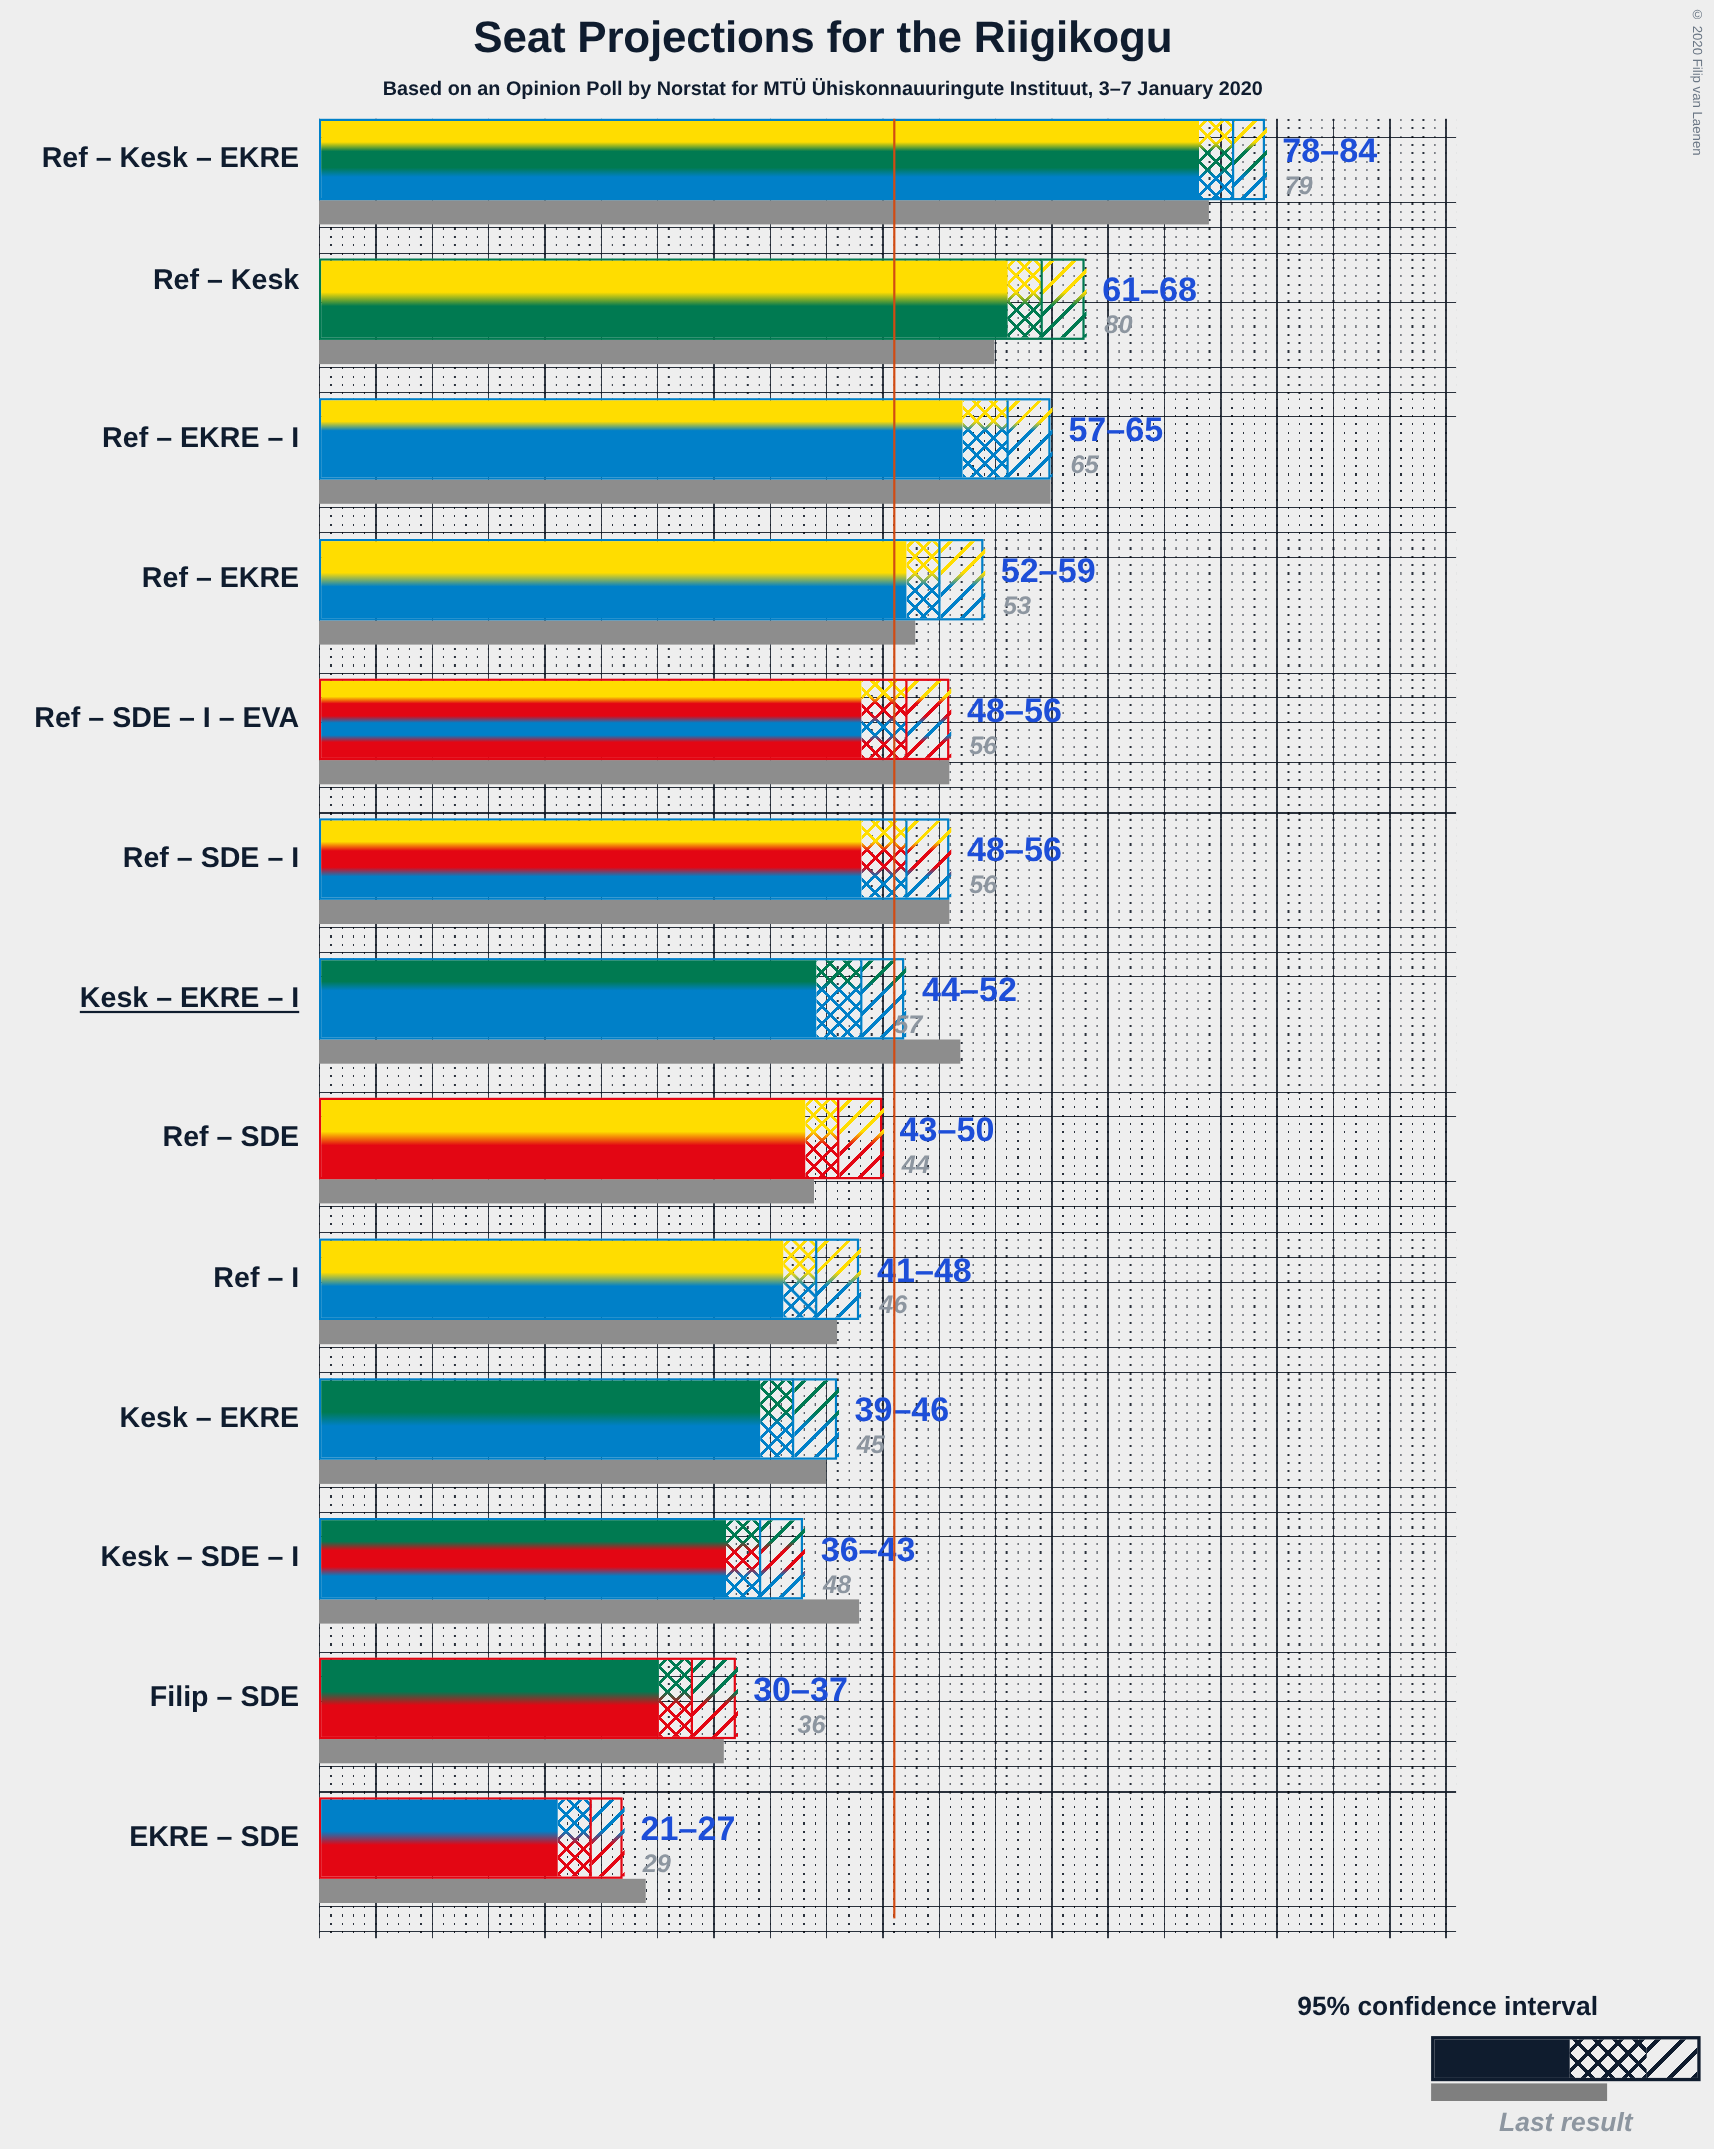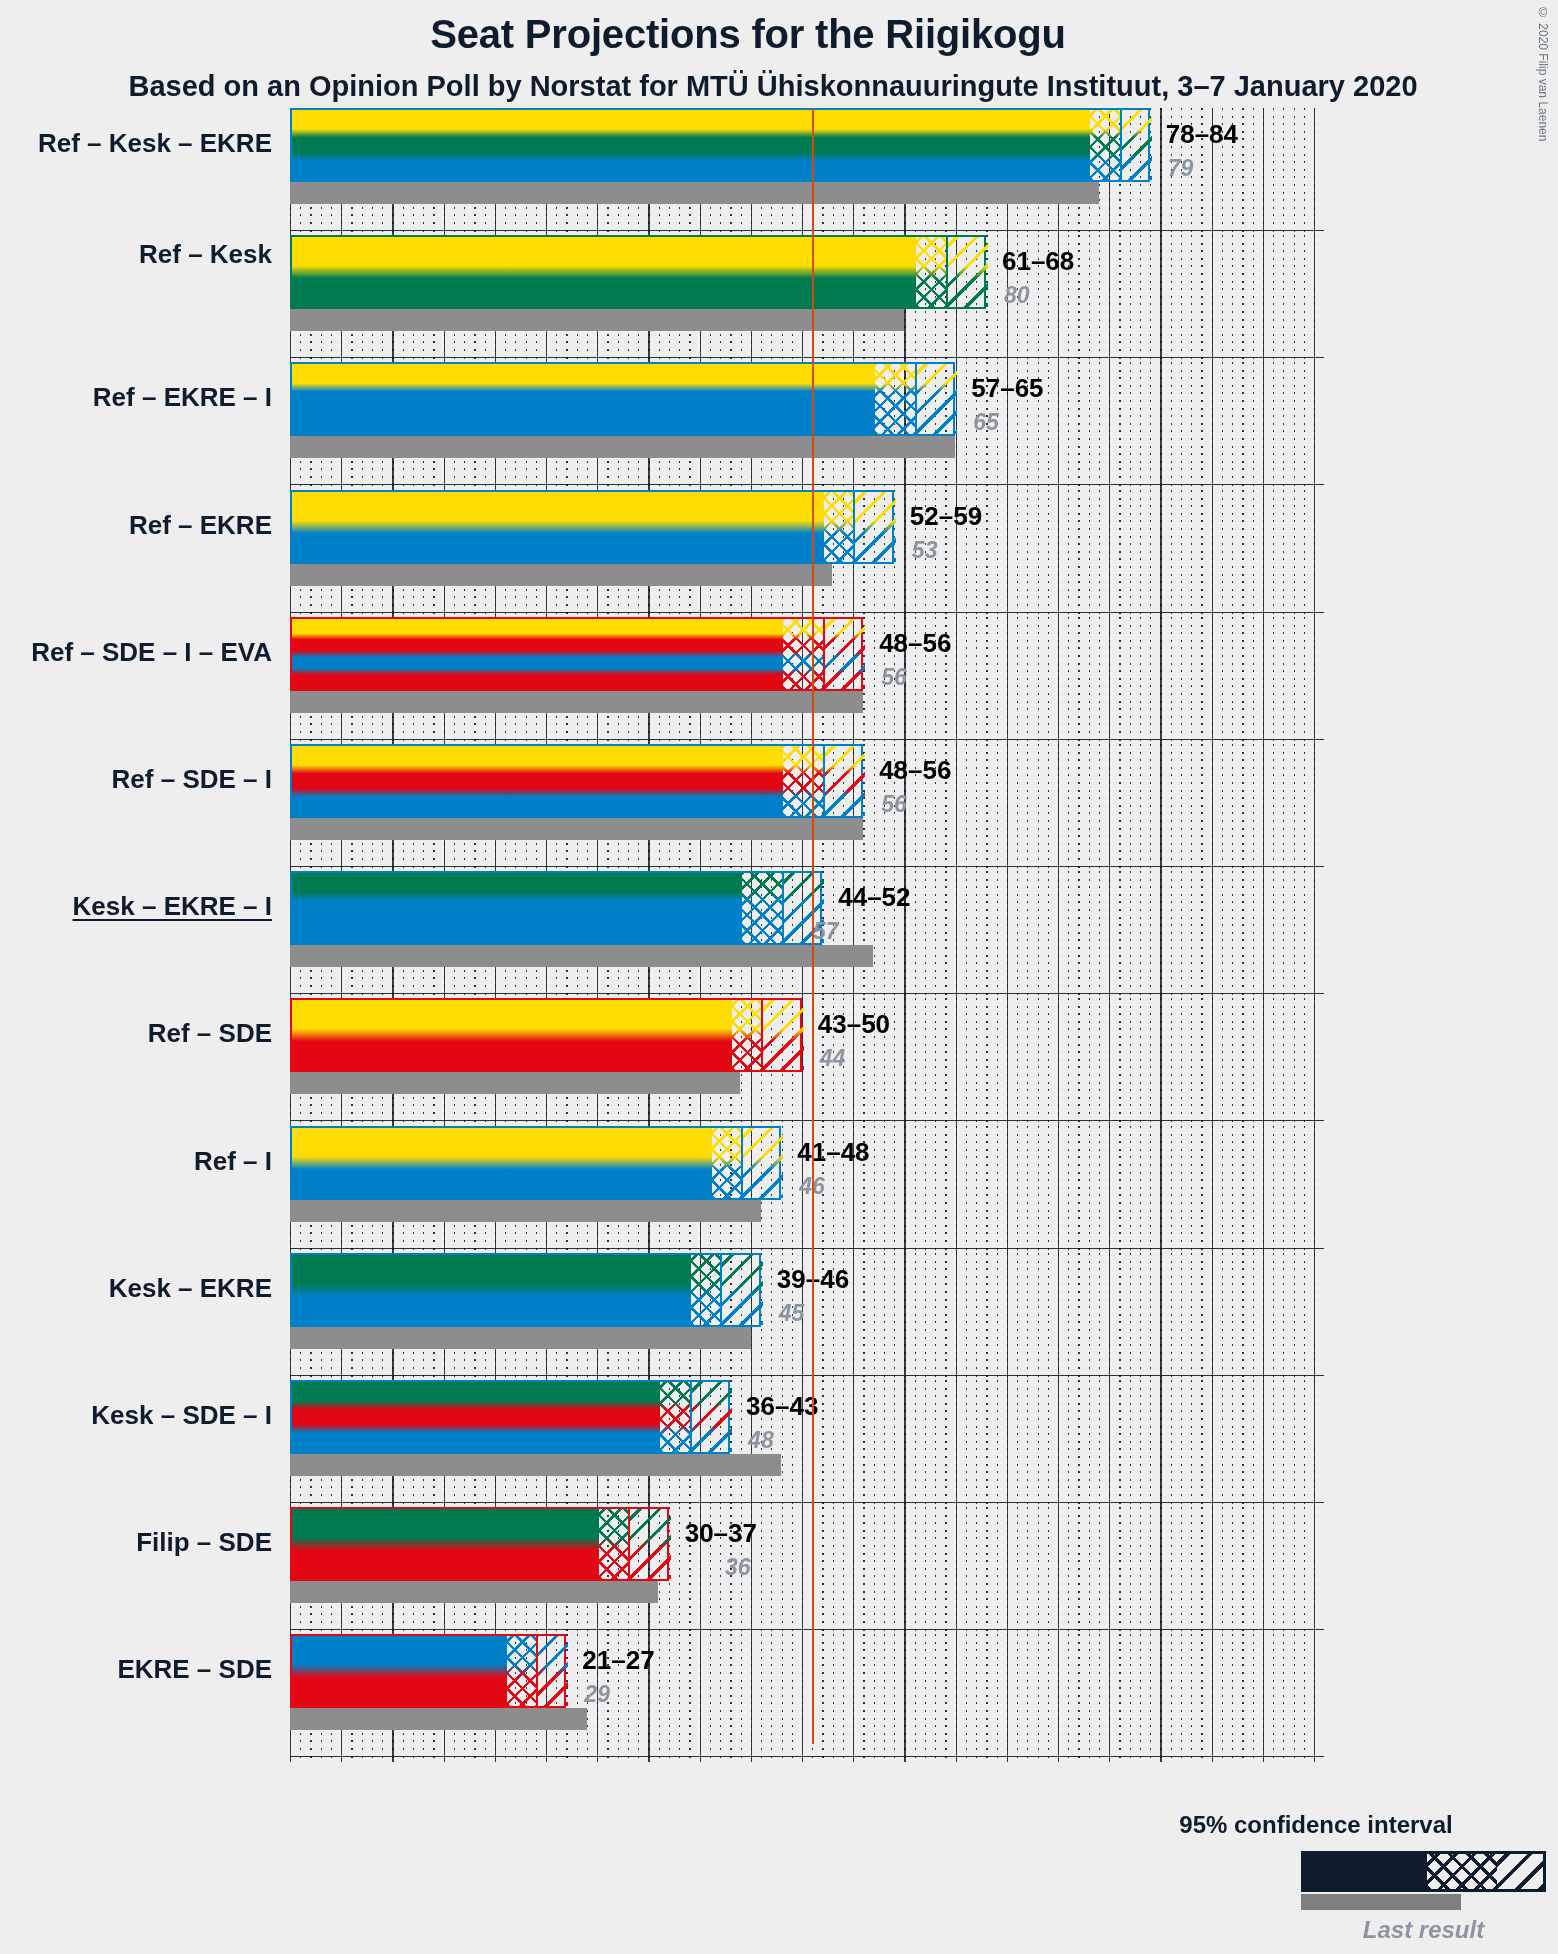--- a/index.html
+++ b/index.html
@@ -13,23 +13,22 @@
   }
   #title{
     position:absolute;top:12px;left:0;width:1496px;
     text-align:center;
     font-size:40px;font-weight:bold;letter-spacing:-0.2px;
     color:#0f1c2e;
   }
   #subtitle{
     position:absolute;top:70px;left:0;width:1496px;
     text-align:center;
-    font-size:29px;font-weight:bold;
+    font-size:18px;font-weight:bold;
     color:#0f1c2e;
-    margin-left:25px;
   }
   #copyright{
     position:absolute;right:8px;top:6px;
     font-size:12px;color:#6b7785;
     writing-mode:vertical-rl;
     white-space:nowrap;
   }
   #plot{
     position:absolute;
     left:0;top:108px;
@@ -79,22 +78,22 @@
   .mainbar{
     position:absolute;left:290px;
     height:74px;
     box-sizing:border-box;
   }
   .solid{position:absolute;left:0;top:0;height:100%;}
   .cross{position:absolute;top:0;height:100%;box-sizing:border-box;}
   .diag{position:absolute;top:0;height:100%;box-sizing:border-box;}
   .range{
     position:absolute;
-    font-size:26px;font-weight:bold;
-    color:#000000;white-space:nowrap;
+    font-size:31px;font-weight:bold;
+    color:#1d4ed8;white-space:nowrap;
   }
   .lastval{
     position:absolute;
     font-size:23px;font-style:italic;font-weight:bold;
     color:#8d96a0;white-space:nowrap;
   }
   #majority{
     position:absolute;
     width:2px;background:#d24b12;
   }

